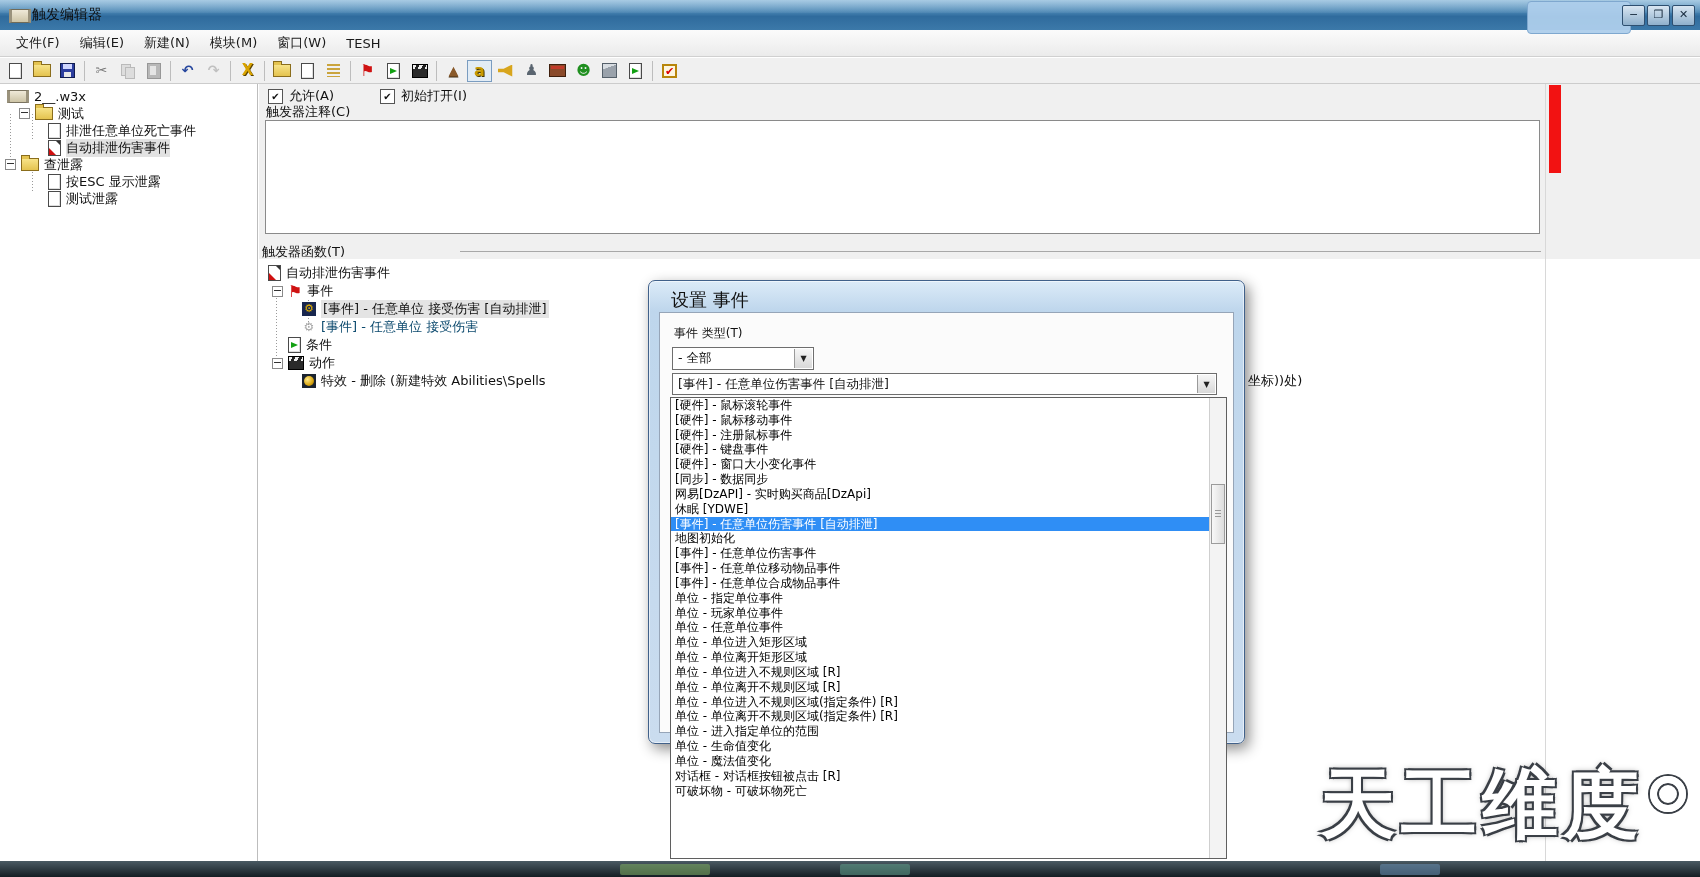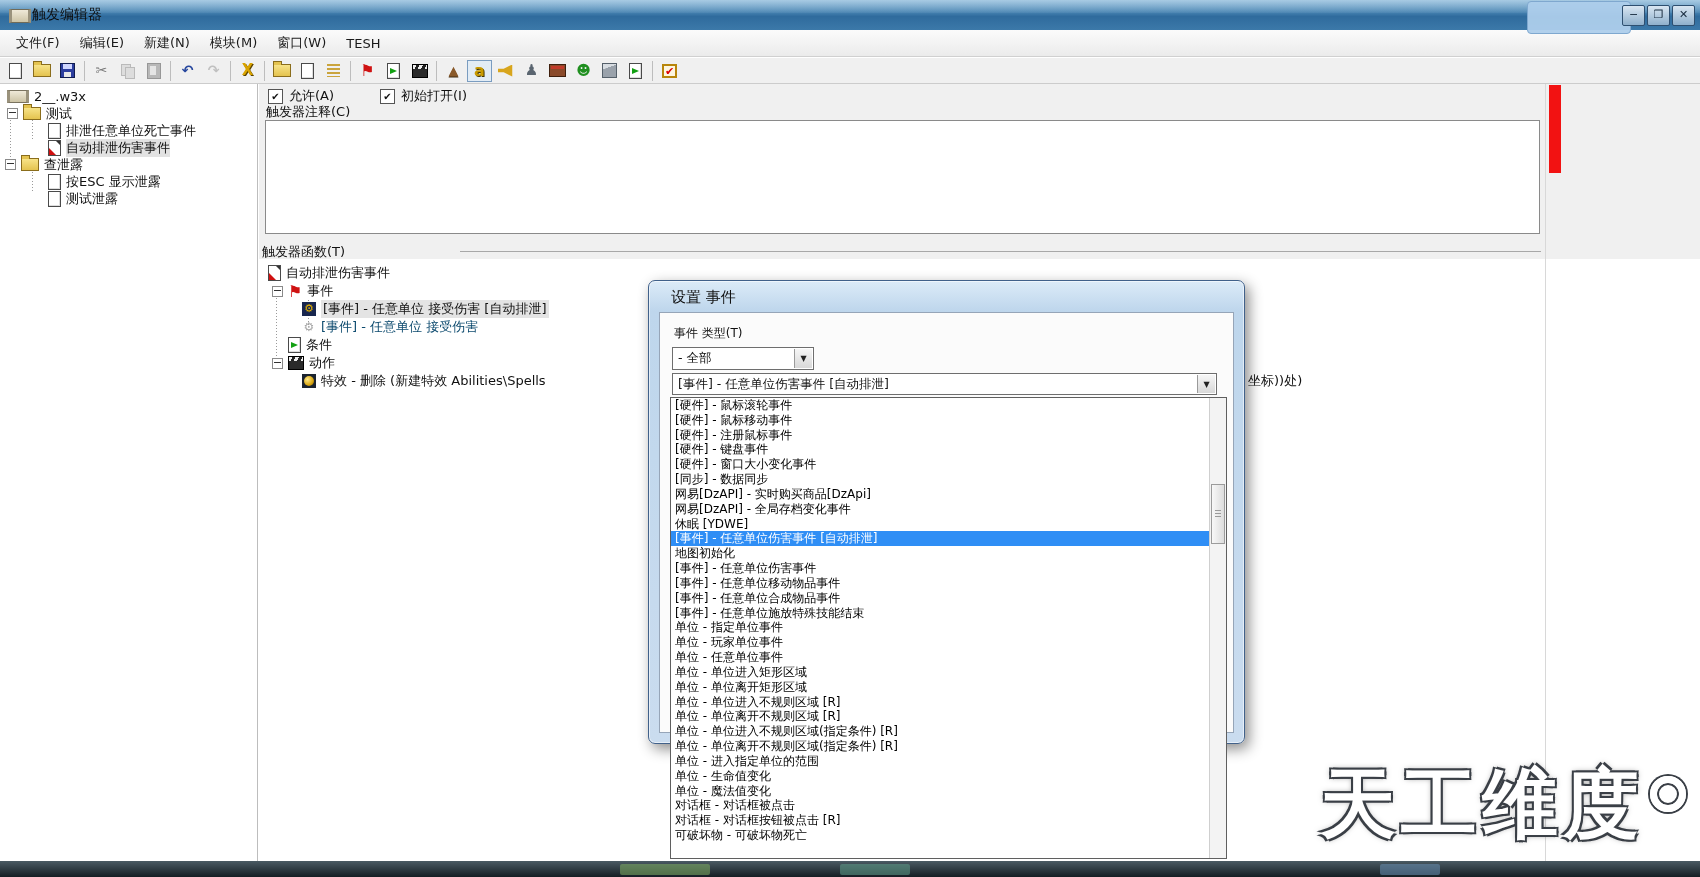--- a/index.html
+++ b/index.html
@@ -128,21 +128,21 @@
 
   
   .edge-line{position:absolute;left:1545px;top:84px;bottom:16px;width:1px;background:#d8d8d8}
   .red-strip{position:absolute;left:1549px;top:85px;width:12px;height:88px;background:#f21212}
 
   
   .dialog{position:absolute;left:648px;top:280px;width:595px;height:462px;z-index:5;
     background:linear-gradient(180deg,#dcebf8,#bed6ec 30px,#cadcef);
     border:1px solid #41618a;border-radius:7px;
     box-shadow:inset 0 0 0 1px rgba(255,255,255,.55), 4px 5px 14px rgba(0,0,0,.45)}
-  .dlg-title{position:absolute;left:22px;top:7px;font-size:15px;color:#101010}
+  .dlg-title{position:absolute;left:22px;top:7px;font-size:18px;color:#101010}
   .dlg-content{position:absolute;left:10px;top:31px;right:10px;bottom:10px;background:#fbfbfb;
     border:1px solid #96a5b8}
   .dlg-type-label{position:absolute;left:14px;top:12px;font-size:12px}
   .combo{position:absolute;background:#fff;border:1px solid #6e6e6e;font-size:12.5px;
     display:flex;align-items:center;padding-left:5px;box-sizing:border-box;white-space:nowrap;overflow:hidden}
   .combo1{left:12px;top:34px;width:142px;height:23px}
   .combo2{left:12px;top:60px;width:545px;height:22px}
   .drop{position:absolute;right:1px;top:1px;bottom:1px;width:17px;
     background:linear-gradient(#f6f6f6,#d8d8d8);border-left:1px solid #9a9a9a;
     display:flex;align-items:center;justify-content:center;font-size:8px;color:#222}
@@ -279,21 +279,21 @@
   </div>
 
 <div class="ltree">
   <div class="dotv" style="left:10px;top:30px;height:56px"></div>
   <div class="dotv" style="left:32px;top:30px;height:26px"></div>
   <div class="dotv" style="left:32px;top:82px;height:27px"></div>
   <div class="lt-row" style="padding-left:7px">
     <span class="ticon ic-scroll"></span>
     <span>2__.w3x</span>
   </div>
-  <div class="lt-row" style="padding-left:7px">
+  <div class="lt-row" style="padding-left:19px">
     <span class="expander"></span>
     <span class="ticon ic-folder-open"></span>
     <span>测试</span>
   </div>
   <div class="lt-row" style="padding-left:48px">
     <span class="ticon ic-page"></span>
     <span>排泄任意单位死亡事件</span>
   </div>
   <div class="lt-row" style="padding-left:48px">
     <span class="ticon ic-page-red"></span>
@@ -385,41 +385,38 @@
 
 <div class="droplist">
   <div class="dl-rows" id="eventList">
       <div class="dl-row">[硬件] - 鼠标滚轮事件</div>
       <div class="dl-row">[硬件] - 鼠标移动事件</div>
       <div class="dl-row">[硬件] - 注册鼠标事件</div>
       <div class="dl-row">[硬件] - 键盘事件</div>
       <div class="dl-row">[硬件] - 窗口大小变化事件</div>
       <div class="dl-row">[同步] - 数据同步</div>
       <div class="dl-row">网易[DzAPI] - 实时购买商品[DzApi]</div>
-      <div class="dl-row">网易[DzAPI] - 全局存档变化事件</div>
       <div class="dl-row">休眠 [YDWE]</div>
       <div class="dl-row selected">[事件] - 任意单位伤害事件 [自动排泄]</div>
       <div class="dl-row">地图初始化</div>
       <div class="dl-row">[事件] - 任意单位伤害事件</div>
       <div class="dl-row">[事件] - 任意单位移动物品事件</div>
       <div class="dl-row">[事件] - 任意单位合成物品事件</div>
-      <div class="dl-row">[事件] - 任意单位施放特殊技能结束</div>
       <div class="dl-row">单位 - 指定单位事件</div>
       <div class="dl-row">单位 - 玩家单位事件</div>
       <div class="dl-row">单位 - 任意单位事件</div>
       <div class="dl-row">单位 - 单位进入矩形区域</div>
       <div class="dl-row">单位 - 单位离开矩形区域</div>
       <div class="dl-row">单位 - 单位进入不规则区域 [R]</div>
       <div class="dl-row">单位 - 单位离开不规则区域 [R]</div>
       <div class="dl-row">单位 - 单位进入不规则区域(指定条件) [R]</div>
       <div class="dl-row">单位 - 单位离开不规则区域(指定条件) [R]</div>
       <div class="dl-row">单位 - 进入指定单位的范围</div>
       <div class="dl-row">单位 - 生命值变化</div>
       <div class="dl-row">单位 - 魔法值变化</div>
-      <div class="dl-row">对话框 - 对话框被点击</div>
       <div class="dl-row">对话框 - 对话框按钮被点击 [R]</div>
       <div class="dl-row">可破坏物 - 可破坏物死亡</div>
     </div>
   <div class="dl-scroll">
     <div class="dl-thumb"></div>
   </div>
 </div>
 
 <div class="watermark">
   <span>天工维度</span><span class="wm-gear"></span>

